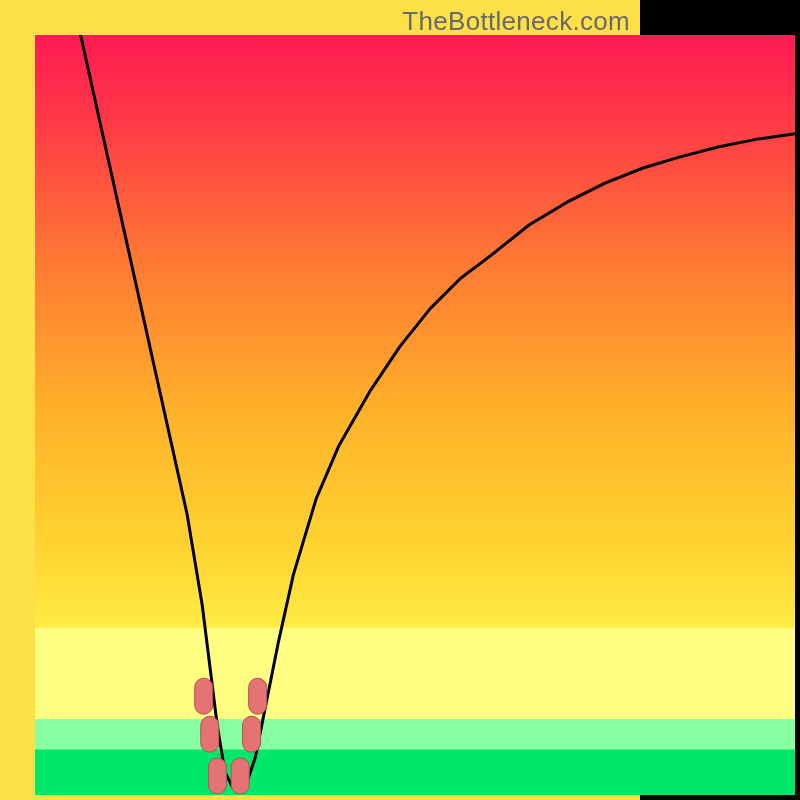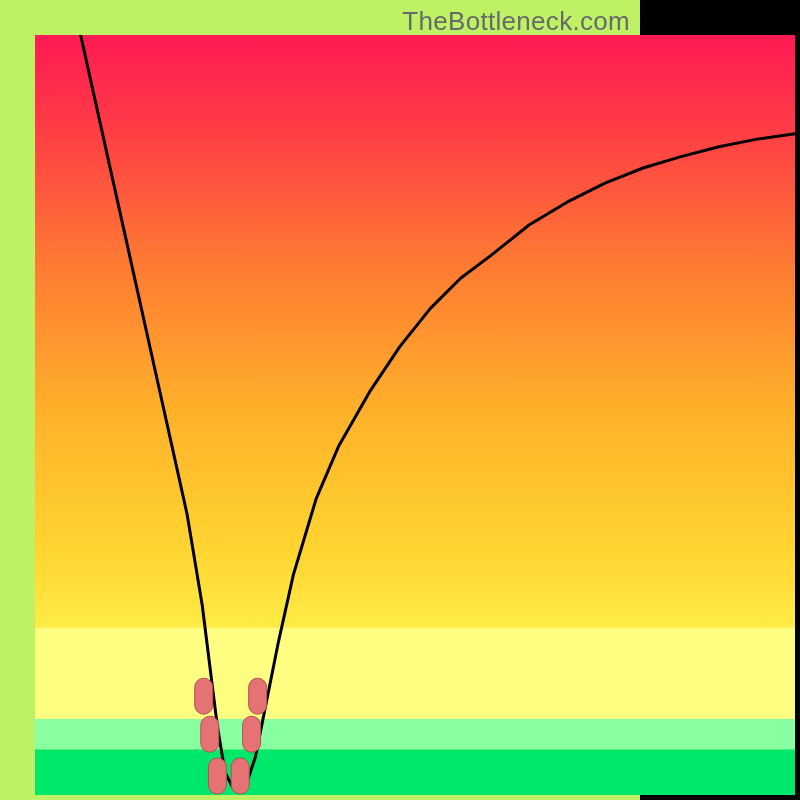--- a/index.html
+++ b/index.html
@@ -9,21 +9,21 @@
     height: 800px;
     background: #000;
     overflow: hidden;
   }
   .frame {
     position: absolute;
     left: 0;
     top: 0;
     width: 640px;
     height: 800px;
-    background: #bef264;
+    background: #fde047;
   }
   .plot {
     position: absolute;
     left: 35px;
     top: 35px;
     width: 760px;
     height: 760px;
     overflow: hidden;
   }
   .watermark {

